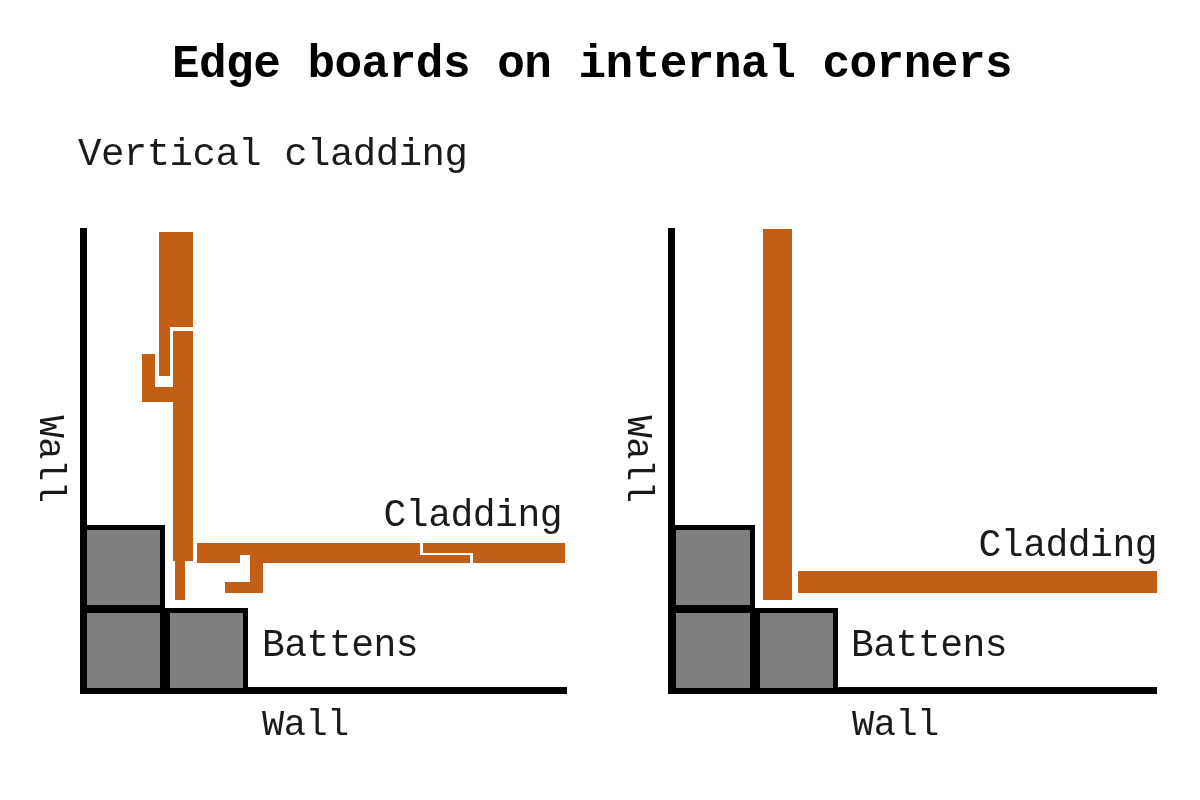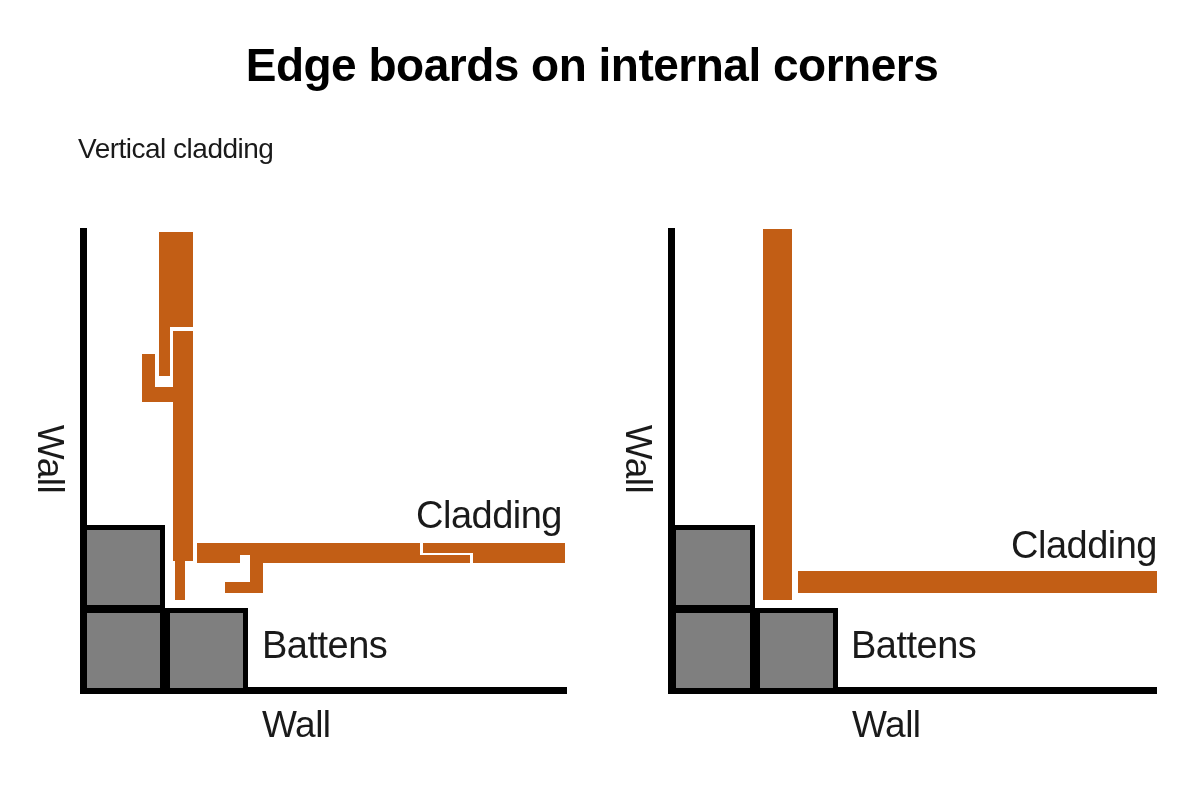--- a/index.html
+++ b/index.html
@@ -1,35 +1,35 @@
 <!DOCTYPE html>
 <html style="--cladding: #c25e15; --batten: #7f7f7f; --wall: #000000; --text: #1a1a1a; --bg: #ffffff;"><head>
 <meta charset="utf-8">
 <style>
   html,body{margin:0;padding:0;background:#fff;}
   .canvas{
     position:relative;width:1184px;height:800px;background:var(--bg,#fff);
-    font-family:Liberation Sans, sans-serif;overflow:hidden;
+    font-family:Liberation Mono, monospace;overflow:hidden;
   }
   .shape{position:absolute;}
   .wall-line{background:var(--wall,#000);}
   .clad{background:var(--cladding,#c25e15);}
   .white{background:var(--bg,#fff);}
   .batten{
     background:var(--batten,#7f7f7f);
     border:5px solid var(--wall,#000);
     box-sizing:border-box;
   }
   .title{
     position:absolute;left:0;right:0;top:40px;margin:0;
     text-align:center;font-size:46px;font-weight:bold;
     letter-spacing:-0.5px;color:var(--wall,#000);line-height:1.1;
   }
   .subtitle{
-    position:absolute;top:134px;font-size:28px;font-weight:400;
+    position:absolute;top:134px;font-size:39px;font-weight:400;
     color:var(--text,#1a1a1a);letter-spacing:-0.5px;line-height:1.1;
   }
   .label{
     position:absolute;font-size:38px;color:var(--text,#1a1a1a);
     letter-spacing:-0.5px;line-height:1.1;white-space:nowrap;
   }
   .label.small{font-size:37px;}
   .rot{
     transform:translate(-50%,-50%) rotate(90deg);
   }

